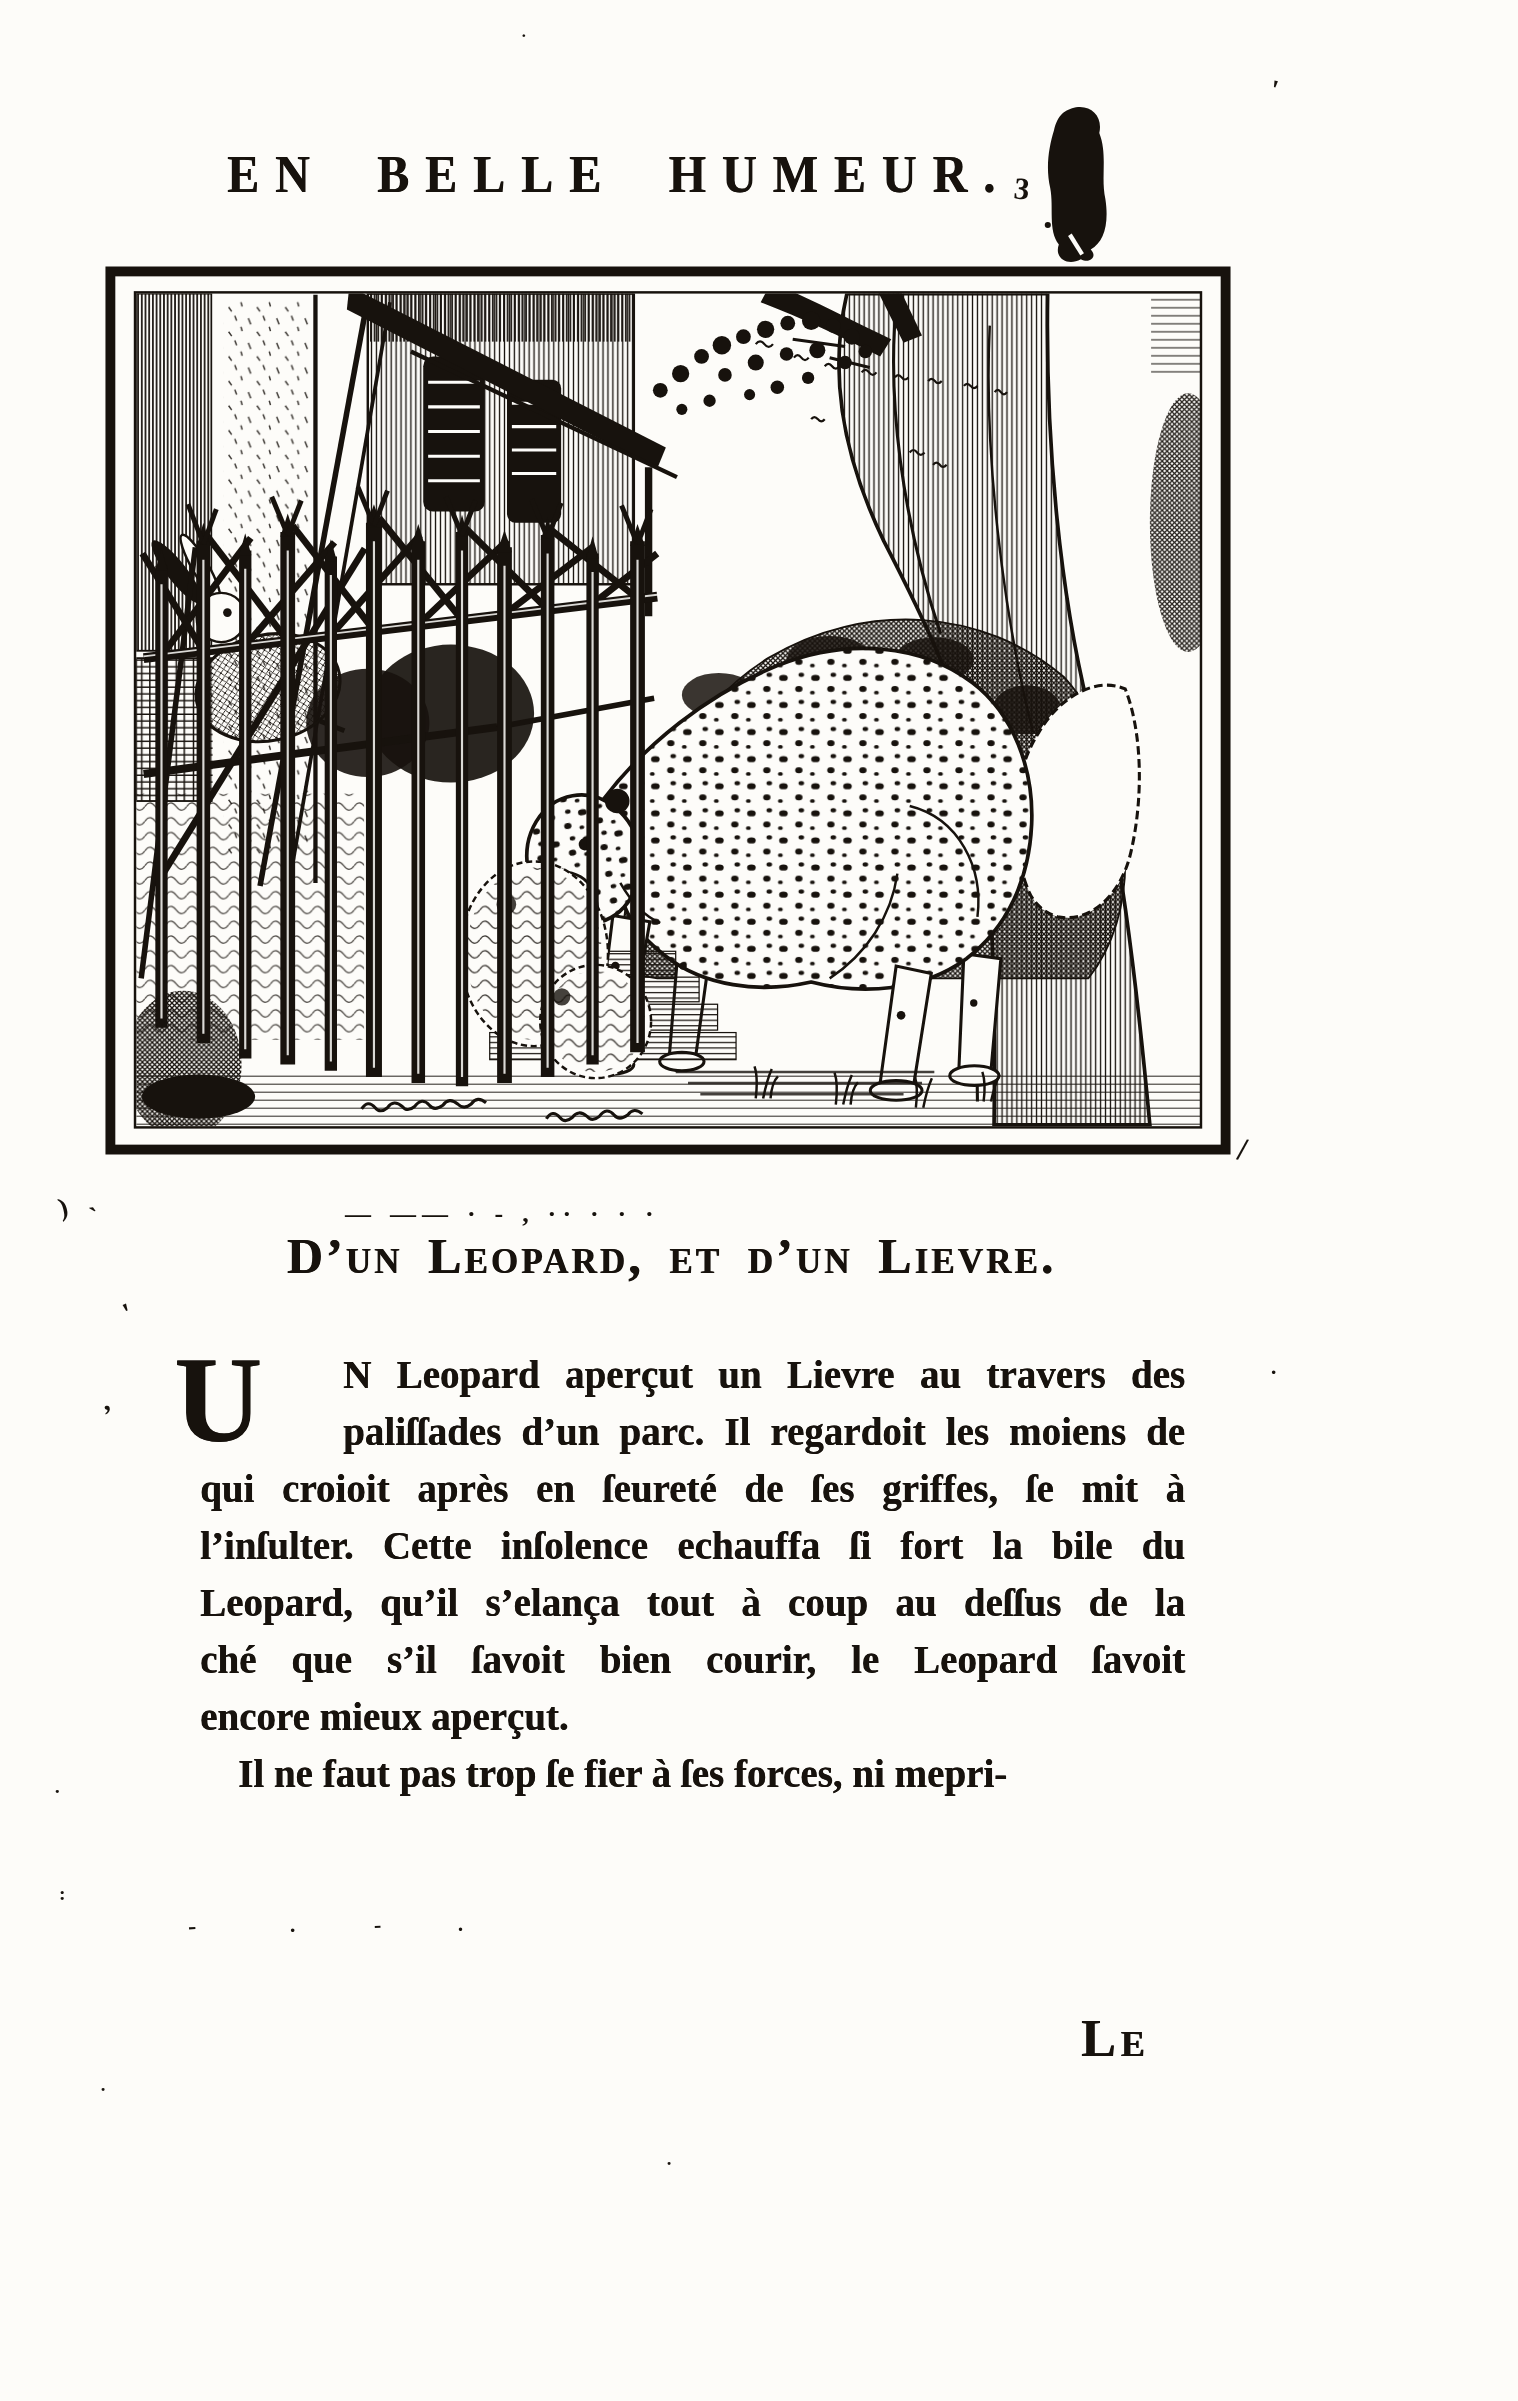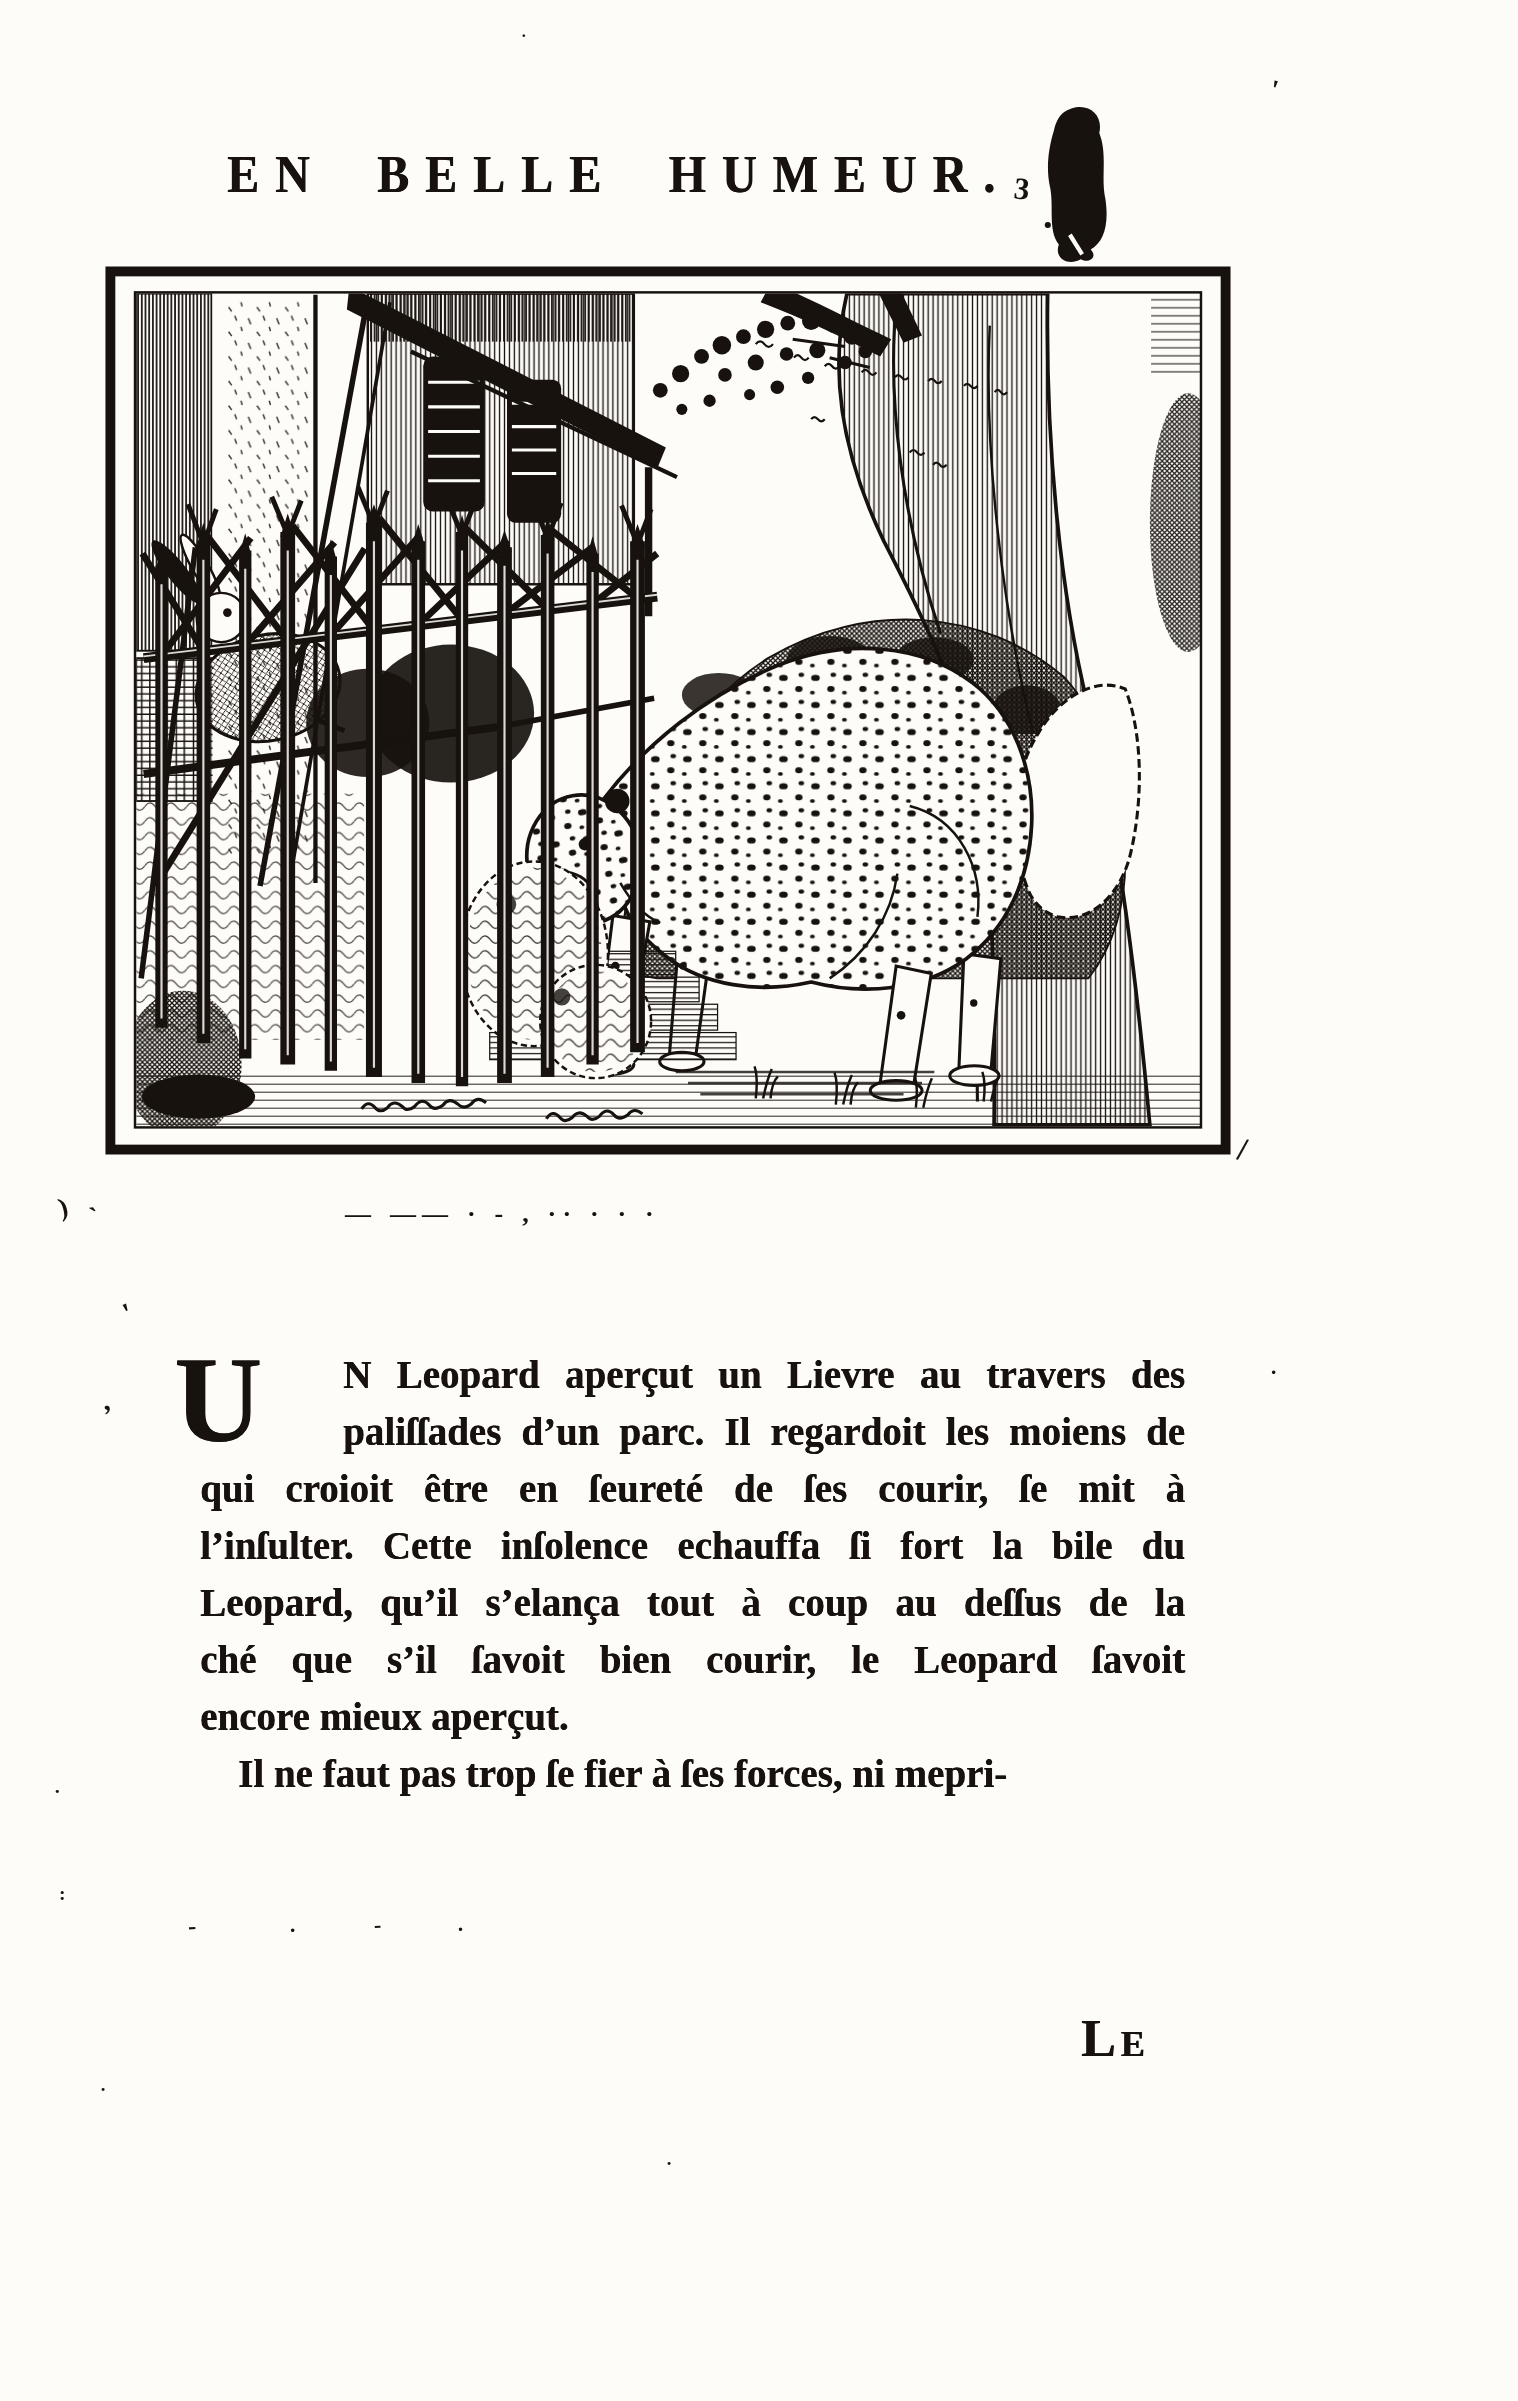--- a/index.html
+++ b/index.html
@@ -350,28 +350,29 @@
         </g>
       </g>
     </g>
 
     <rect x="12" y="12" width="1811" height="1426" fill="none" stroke="#17120d" stroke-width="16"></rect>
     <rect x="52" y="46" width="1731" height="1356" fill="none" stroke="#17120d" stroke-width="4"></rect>
   </svg>
 
   <div class="abs dashrow">— —— · -   ,   ··  · · ·</div>
 
+  <div class="abs title">D’un Leopard, et d’un Lievre.</div>
 
   <div class="abs dropcap">U</div>
 
   <div class="abs bodycol">
     <div id="para1">
         <div class="bodyline">N Leopard aperçut un Lievre au travers des</div>
         <div class="bodyline">paliſſades d’un parc. Il regardoit les moiens de</div>
-        <div class="bodyline">qui croioit être en ſeureté de ſes courir, ſe mit à</div>
+        <div class="bodyline">qui croioit après en ſeureté de ſes griffes, ſe mit à</div>
         <div class="bodyline">l’inſulter. Cette inſolence echauffa ſi fort la bile du</div>
         <div class="bodyline">Leopard, qu’il s’elança tout à coup au deſſus de la</div>
         <div class="bodyline">ché que s’il ſavoit bien courir, le Leopard ſavoit</div>
         <div class="bodyline">encore mieux aperçut.</div>
       </div>
     <div id="para2">
         <div class="bodyline">Il ne faut pas trop ſe fier à ſes forces, ni mepri-</div>
       </div>
   </div>
 

